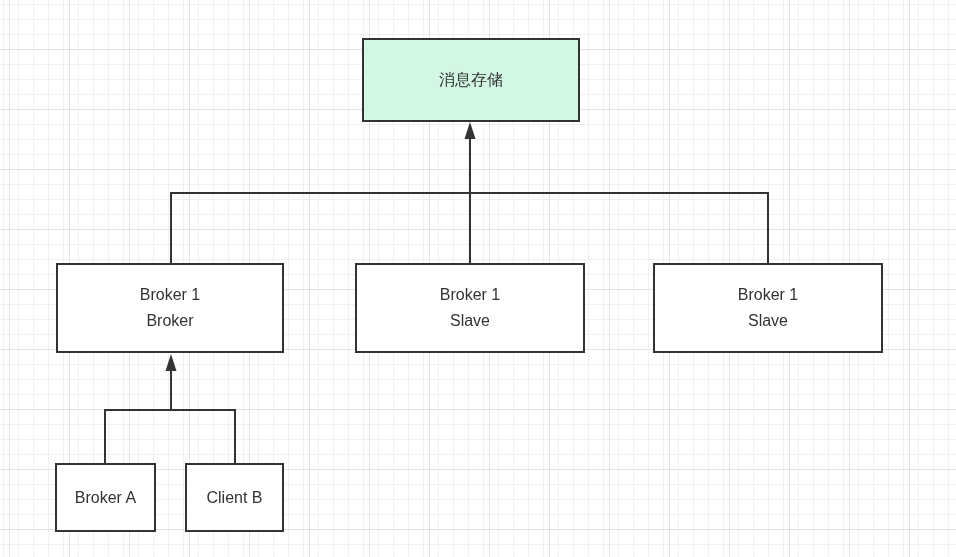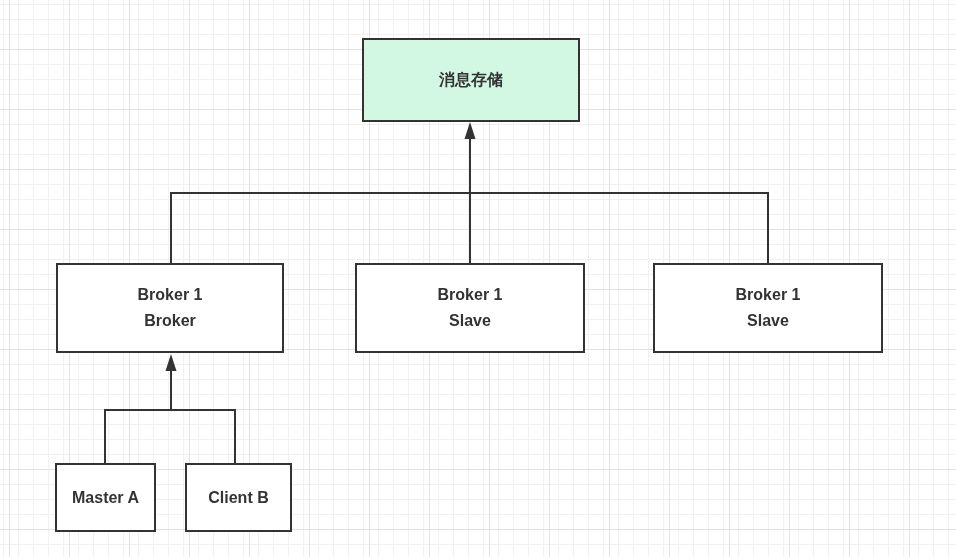--- a/index.html
+++ b/index.html
@@ -30,34 +30,34 @@
   }
   .node {
     position: absolute;
     box-sizing: border-box;
     display: flex;
     flex-direction: column;
     justify-content: center;
     background: #ffffff;
     border: 2px solid #333333;
     color: #333333;
-    font-weight: bold;
+    font-weight: normal;
     font-size: 16px;
     line-height: 26px;
     text-align: center;
     white-space: nowrap;
   }
   .node.green { background: #d2f7e2; }
 
   .node-storage       { left: 362px; top: 38px;  width: 218px; height: 84px; }
   .node-broker-master { left: 56px;  top: 263px; width: 228px; height: 90px; }
   .node-broker-mid    { left: 355px; top: 263px; width: 230px; height: 90px; }
   .node-broker-right  { left: 653px; top: 263px; width: 230px; height: 90px; }
   .node-client-a      { left: 55px;  top: 463px; width: 101px; height: 69px; }
-  .node-client-b      { left: 185px; top: 463px; width: 107px;  height: 69px; }
+  .node-client-b      { left: 185px; top: 463px; width: 99px;  height: 69px; }
 </style>
 </head>
 <body>
 
 <div class="canvas">
 
   <svg class="connectors" width="956" height="557" viewBox="0 0 956 557">
 
     <path d="M171,263 L171,193 L768,193 L768,263" fill="none" stroke="#333333" stroke-width="2"></path>
 
@@ -83,20 +83,20 @@
     <span>Broker 1</span>
     <span>Slave</span>
   </div>
 
   <div class="node node-broker-right">
     <span>Broker 1</span>
     <span>Slave</span>
   </div>
 
   <div class="node node-client-a">
-    <span>Master A</span>
+    <span>Broker A</span>
   </div>
 
   <div class="node node-client-b">
     <span>Client B</span>
   </div>
 
 </div>
 
 </body></html>

